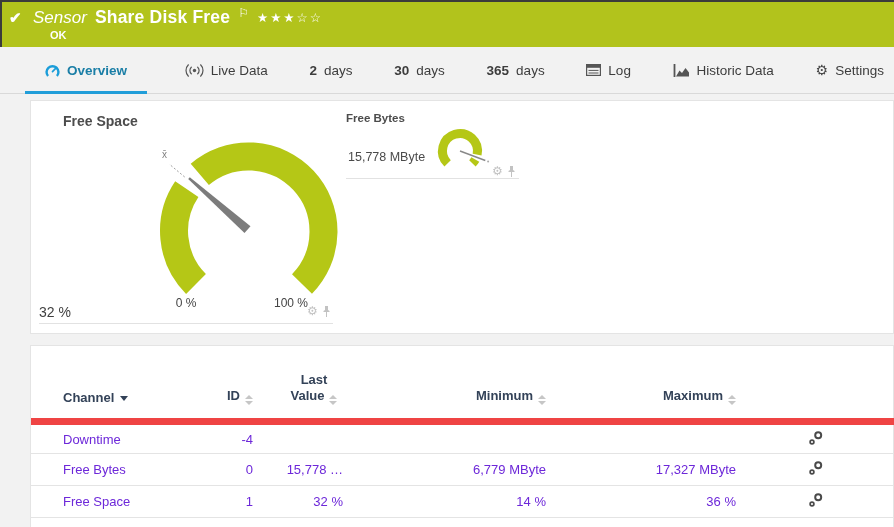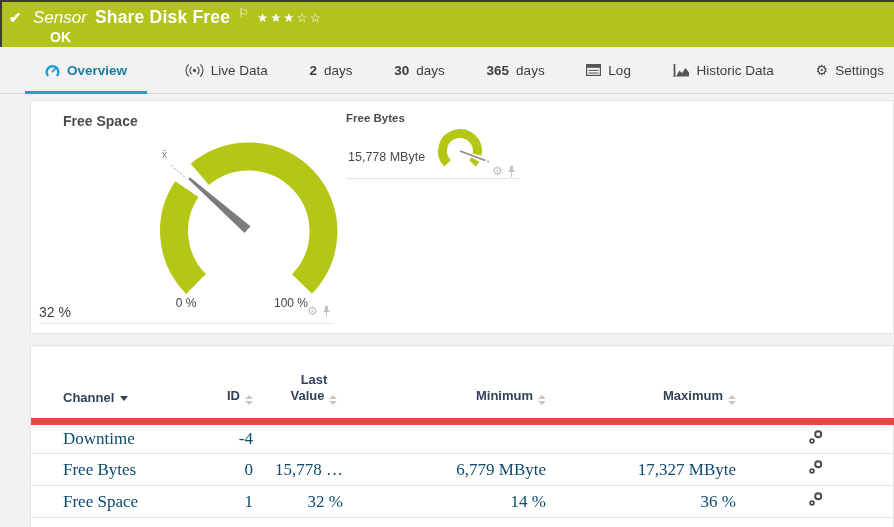--- a/index.html
+++ b/index.html
@@ -14,21 +14,21 @@
   .edge-left { position:absolute; top:0; left:0; width:2px; height:47px; background:#3b3b3b; z-index:50; }
 
   
   .sensor-header { position:absolute; top:0; left:0; width:894px; height:47px; background:#b2c31c; color:#fff; }
   .sh-row { position:absolute; top:7px; left:33px; display:flex; align-items:baseline; gap:8px; }
   .sh-check { position:absolute; top:9px; left:9px; font-size:15px; font-weight:bold; color:#fff; }
   .sh-kind { font-style:italic; font-size:17px; }
   .sh-title { font-weight:bold; font-size:17.5px; letter-spacing:0.2px; }
   .sh-flag { font-size:12px; position:relative; top:-6px; }
   .sh-stars { font-size:12.5px; letter-spacing:2px; position:relative; top:-1px; }
-  .sh-status { position:absolute; top:29px; left:50px; font-size:14px; font-weight:bold; }
+  .sh-status { position:absolute; top:29px; left:50px; font-size:11px; font-weight:bold; }
 
   
   .tabbar {
     position:absolute; top:47px; left:0; width:894px; height:47px;
     display:flex; align-items:stretch; justify-content:space-between;
     padding:0 6px 0 25px; border-bottom:1px solid #d9d9d9; background:#f2f2f2;
   }
   .tab { display:flex; align-items:center; gap:7px; font-size:13.5px; color:#3d3d3d; position:relative; padding:0 4px; cursor:pointer; }
   .tab b { font-weight:bold; }
   .tab.active { color:#1a7ea6; font-weight:bold; padding:0 20px; }
@@ -58,21 +58,21 @@
   
   .fb-title { position:absolute; left:315px; top:11px; font-size:11.5px; font-weight:bold; color:#4c4c4c; }
   .fb-value { position:absolute; left:317px; top:49px; font-size:12.5px; color:#4a4a4a; }
   .small-gauge-svg { position:absolute; left:397px; top:18px; }
 
   
   table.channels { width:100%; border-collapse:collapse; table-layout:fixed; }
   .channels th { color:#334258; font-size:13px; font-weight:bold; padding:26px 0 13px 0; border-bottom:7px solid #ef4444; vertical-align:bottom; }
   .channels th.c-channel { text-align:left; padding-left:32px; }
   .channels th.c-num { text-align:right; }
-  .channels td { font-size:17px; color:#0c4a6e; height:32px; border-bottom:1px solid #e4e4e4;font-family:Liberation Serif, serif; }
+  .channels td { font-size:13px; color:#6d28d9; height:32px; border-bottom:1px solid #e4e4e4; }
   .channels td.c-channel { padding-left:32px; }
   .channels td.c-num { text-align:right; }
   .channels td.c-act { text-align:center; }
   .lv-wrap { display:inline-block; width:58px; text-align:center; line-height:1.25; }
   .caret-down { display:inline-block; width:0; height:0; border-left:4.5px solid transparent; border-right:4.5px solid transparent; border-top:5px solid #334258; margin-left:6px; vertical-align:1px; }
   .sort { display:inline-flex; flex-direction:column; gap:2px; margin-left:5px; vertical-align:1px; cursor:pointer; }
   .sort i { display:block; width:0; height:0; border-left:4px solid transparent; border-right:4px solid transparent; }
   .sort .up { border-bottom:4px solid #c6c6c6; }
   .sort .dn { border-top:4px solid #c6c6c6; }
   .chan-settings { cursor:pointer; }

